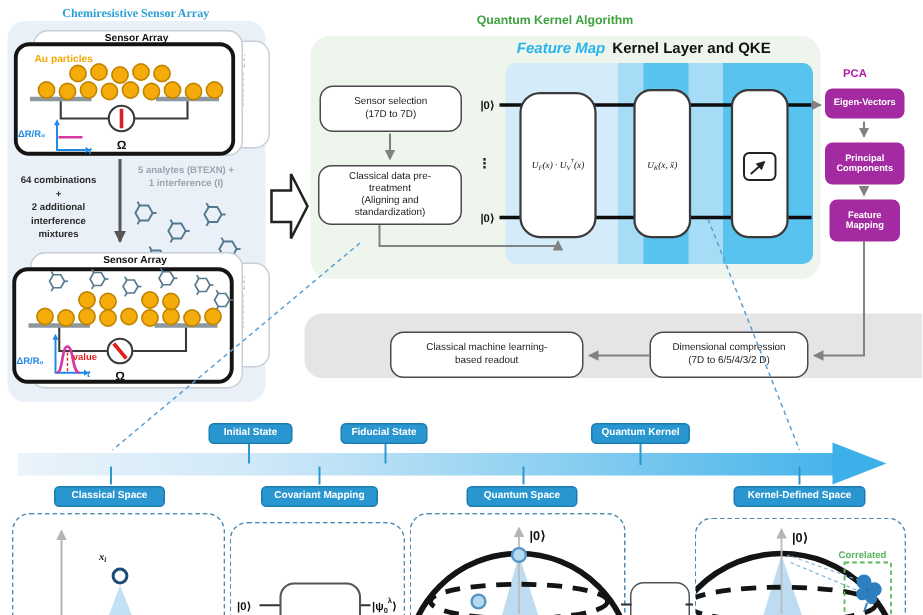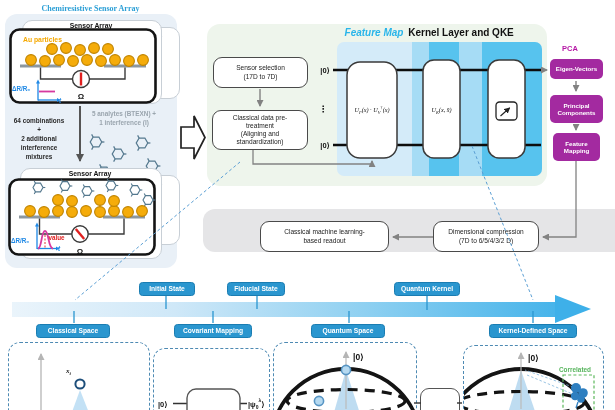--- a/index.html
+++ b/index.html
@@ -198,20 +198,21 @@
     </g>
     <polygon points="27,48.5 31,48.5 29,44.5" fill="#1e88e5"></polygon>
     <polygon points="48,68.5 48,72.5 51.5,70.5" fill="#1e88e5"></polygon>
     <path d="M30,70.5 C34,70.5 33,53 37,53 C41,53 40,70.5 45,70.5" stroke="#d6399f" stroke-width="1.8" fill="none"></path>
     <line x1="37" y1="57" x2="37" y2="70" stroke="#e02020" stroke-width="0.9" stroke-dasharray="2,1.5"></line>
     <text class="t-val" x="40.5" y="62">value</text>
     <text class="t-sa-t" x="50" y="73">t</text>
   </svg>
 
   <div class="abs green-panel"></div>
+  <div class="ttl ttl-green">Quantum Kernel Algorithm</div>
   <div class="ttl lbl-feature">Feature Map</div>
   <div class="ttl lbl-kernel">Kernel Layer and QKE</div>
 
   <svg class="abs" style="left:207px;top:24px;" width="340" height="162" viewBox="0 0 340 162">
     <rect x="130" y="18" width="205" height="134" rx="7" fill="#d4ebf9"></rect>
     <rect x="205" y="18" width="130" height="134" rx="7" fill="#57c3ee"></rect>
     <rect x="205" y="18" width="17" height="134" fill="#a6dcf5"></rect>
     <rect x="252" y="18" width="23" height="134" fill="#a6dcf5"></rect>
     <line x1="126" y1="46" x2="334" y2="46" stroke="#0d0d0d" stroke-width="2.4"></line>
     <line x1="126" y1="121" x2="334" y2="121" stroke="#0d0d0d" stroke-width="2.4"></line>

